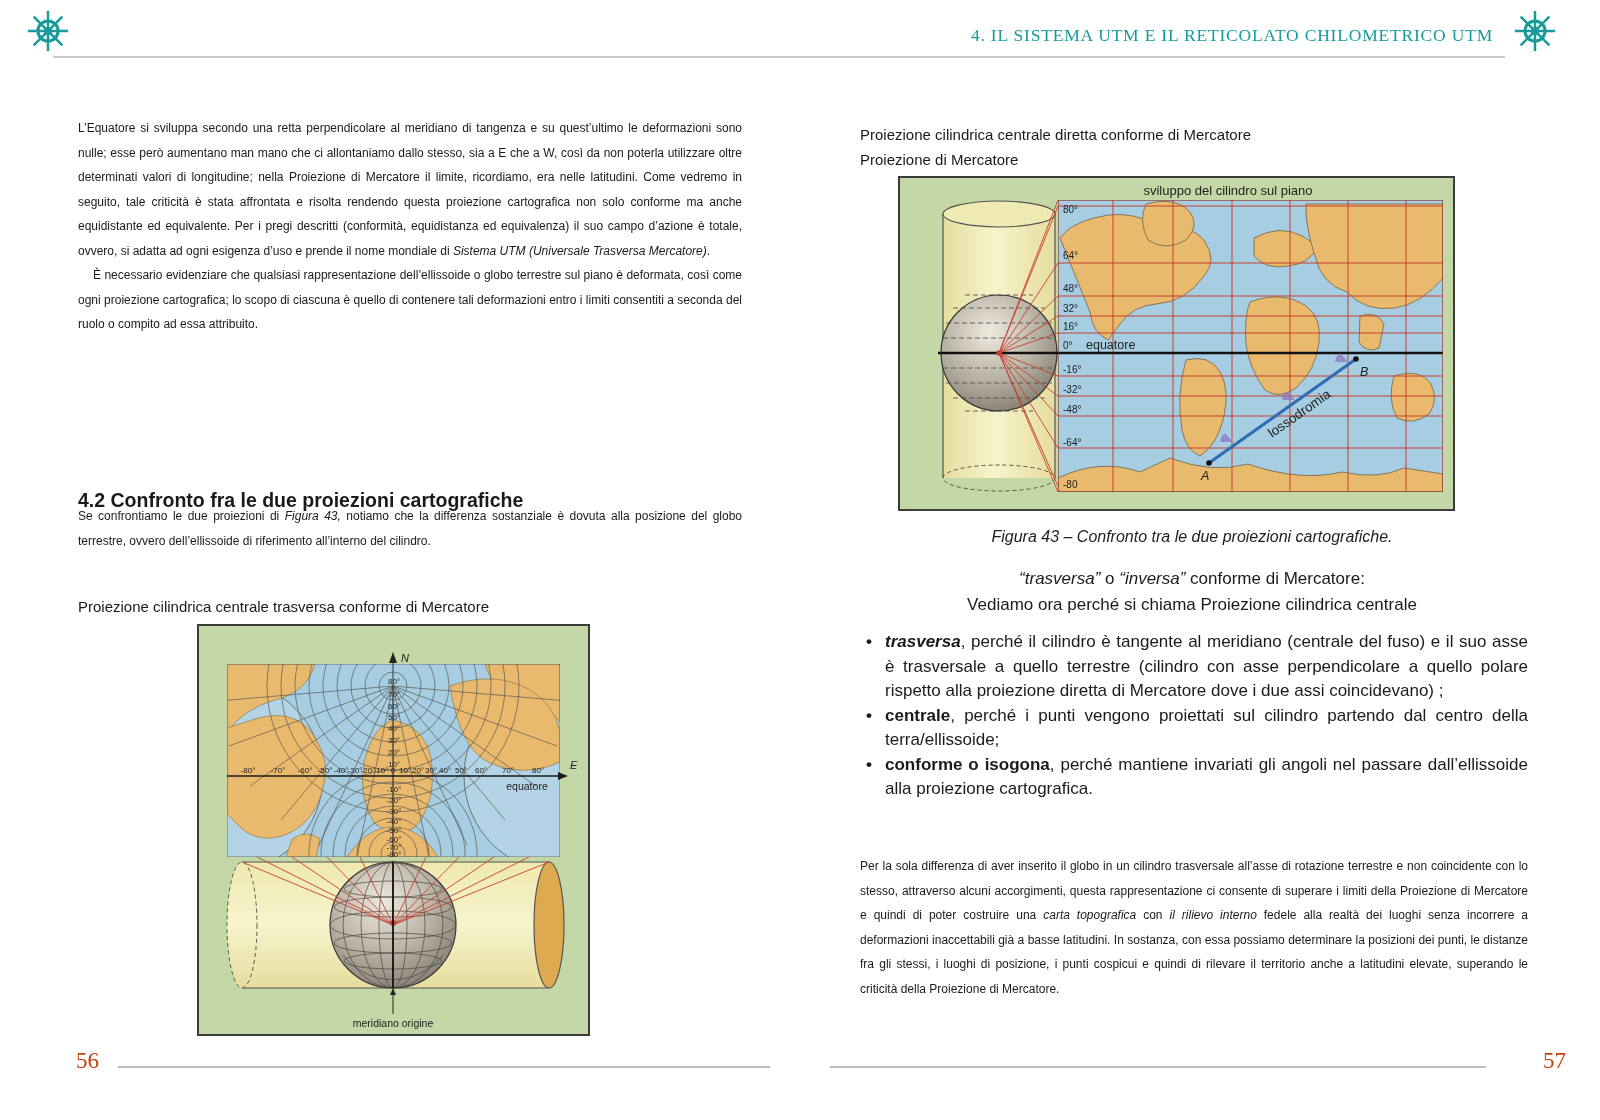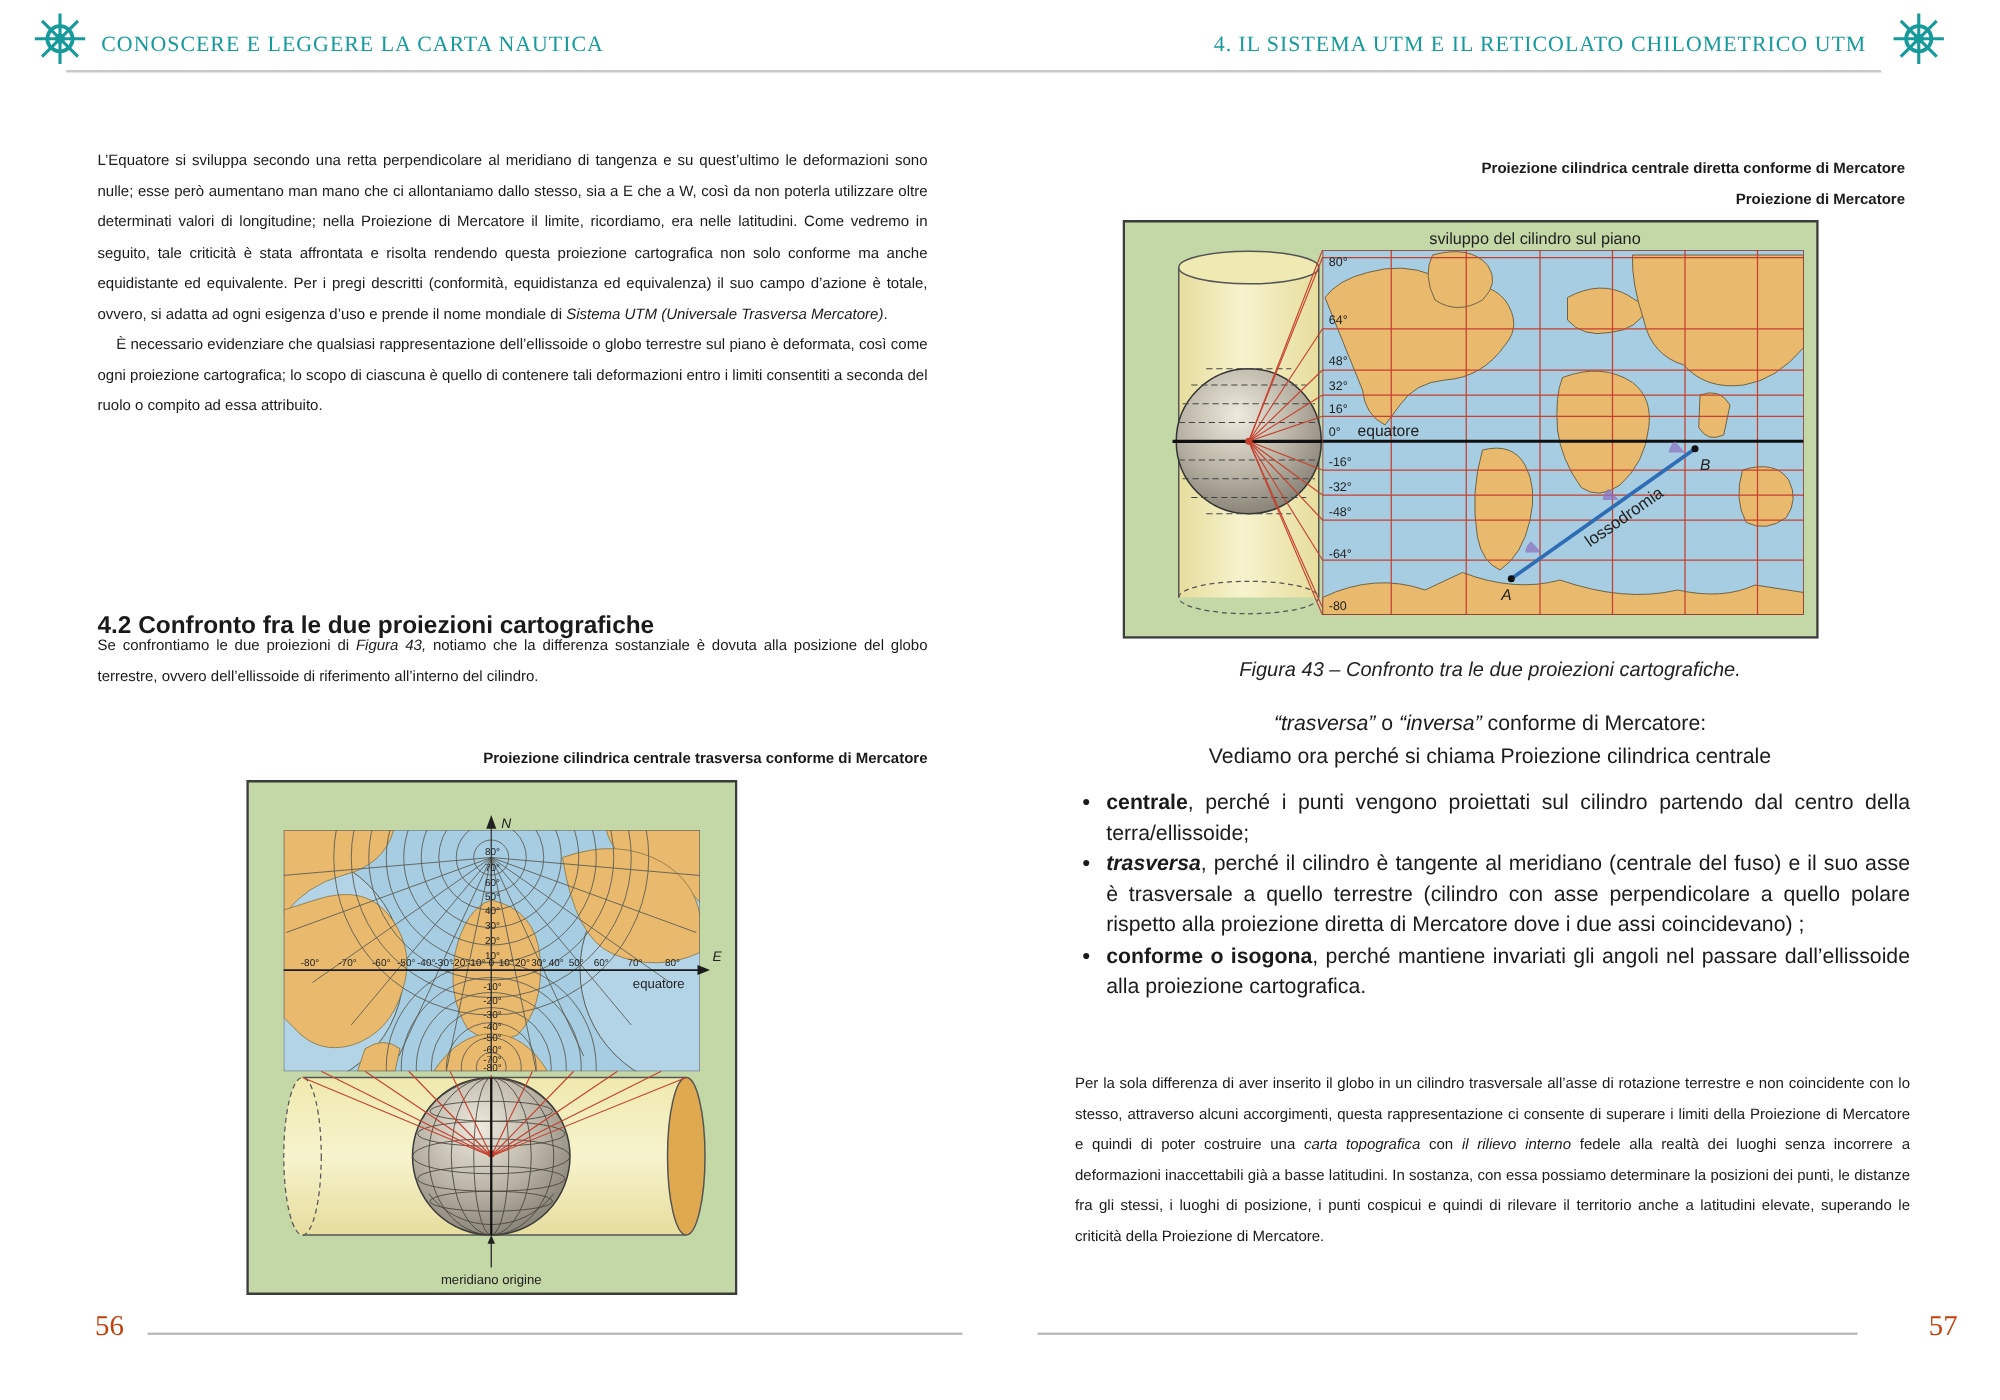--- a/index.html
+++ b/index.html
@@ -12,21 +12,21 @@
   .hdr-right{left:760px;width:733px;text-align:right;}
   .hdr-rule{position:absolute;top:56px;left:53px;width:1452px;height:2px;background:#c9c9c9;}
   .wheel{position:absolute;top:8px;width:46px;height:46px;}
   .wheel-l{left:25px;} .wheel-r{left:1512px;}
 
   
   .body-block{position:absolute;width:664px;font-size:12px;line-height:24.5px;text-align:justify;}
   .body-block p{margin:0;}
   .indent{text-indent:15px;}
   .sec-head{position:absolute;left:78px;top:462px;font-size:19.5px;font-weight:bold;margin-top:27px;}
-  .fig-title{position:absolute;width:664px;text-align:right;font-weight:bold;font-size:12px;line-height:25px;}
+  .fig-title{position:absolute;width:664px;text-align:left;font-weight:normal;font-size:15px;line-height:25px;}
   .caption{position:absolute;width:664px;text-align:center;font-style:italic;font-size:16px;color:#222;}
   .center-block{position:absolute;width:664px;text-align:center;font-size:17px;line-height:26px;}
   ul.bullets{position:absolute;width:668px;margin:0;padding:0;list-style:none;font-size:17px;line-height:24.5px;text-align:justify;}
   .bullets li{padding-left:25px;position:relative;margin:0;}
   .bullets li::before{content:"\2022";position:absolute;left:6px;font-weight:bold;}
   .bl{font-weight:bold;}
   .bi{font-weight:bold;font-style:italic;}
 
   
   .pagenum{position:absolute;top:1048px;font-family:"Liberation Serif",serif;color:#c2410c;font-size:23px;}
@@ -43,21 +43,20 @@
   <svg class="wheel wheel-l" viewBox="0 0 48 48">
     <g stroke="#169a9c" stroke-width="2.6" fill="none">
       <line x1="24" y1="3" x2="24" y2="45"></line>
         <line x1="3" y1="24" x2="45" y2="24"></line>
       <line x1="9" y1="9" x2="39" y2="39"></line>
         <line x1="9" y1="39" x2="39" y2="9"></line>
       <circle cx="24" cy="24" r="10.5" stroke-width="3.2"></circle>
     </g>
     <circle cx="24" cy="24" r="4.2" fill="#169a9c"></circle>
   </svg>
-  <div class="hdr-title hdr-left">CONOSCERE E LEGGERE LA CARTA NAUTICA</div>
   <div class="hdr-title hdr-right">4. IL SISTEMA UTM E IL RETICOLATO CHILOMETRICO UTM</div>
   <svg class="wheel wheel-r" viewBox="0 0 48 48">
     <g stroke="#169a9c" stroke-width="2.6" fill="none">
       <line x1="24" y1="3" x2="24" y2="45"></line>
         <line x1="3" y1="24" x2="45" y2="24"></line>
       <line x1="9" y1="9" x2="39" y2="39"></line>
         <line x1="9" y1="39" x2="39" y2="9"></line>
       <circle cx="24" cy="24" r="10.5" stroke-width="3.2"></circle>
     </g>
     <circle cx="24" cy="24" r="4.2" fill="#169a9c"></circle>
@@ -340,22 +339,22 @@
   </svg>
 
   <div class="caption" style="left:860px;top:528px;">Figura 43 – Confronto tra le due proiezioni cartografiche.</div>
 
   <div class="center-block" style="left:860px;top:566px;">
     <div><i>“trasversa”</i><span> o </span><i>“inversa”</i><span> conforme di Mercatore:</span></div>
     <div><span>Vediamo ora perché si chiama Proiezione cilindrica centrale</span></div>
   </div>
 
   <ul class="bullets" style="left:860px;top:630px;">
+    <li><span class="bi">trasversa</span><span>, perché il cilindro è tangente al meridiano (centrale del fuso) e il suo asse è trasversale a quello terrestre (cilindro con asse perpendicolare a quello polare rispetto alla proiezione diretta di Mercatore dove i due assi coincidevano) ;</span></li>
     <li><span class="bl">centrale</span><span>, perché i punti vengono proiettati sul cilindro partendo dal centro della terra/ellissoide;</span></li>
-    <li><span class="bi">trasversa</span><span>, perché il cilindro è tangente al meridiano (centrale del fuso) e il suo asse è trasversale a quello terrestre (cilindro con asse perpendicolare a quello polare rispetto alla proiezione diretta di Mercatore dove i due assi coincidevano) ;</span></li>
     <li><span class="bl">conforme o isogona</span><span>, perché mantiene invariati gli angoli nel passare dall’ellissoide alla proiezione cartografica.</span></li>
   </ul>
 
   <div class="body-block" style="left:860px;top:854px;width:668px;">
     <p><span>Per la sola differenza di aver inserito il globo in un cilindro trasversale all’asse di rotazione terrestre e non coincidente con lo stesso, attraverso alcuni accorgimenti, questa rappresentazione ci consente di superare i limiti della Proiezione di Mercatore e quindi di poter costruire una </span><i>carta topografica</i><span> con </span><i>il rilievo interno</i><span> fedele alla realtà dei luoghi senza incorrere a deformazioni inaccettabili già a basse latitudini. In sostanza, con essa possiamo determinare la posizioni dei punti, le distanze fra gli stessi, i luoghi di posizione, i punti cospicui e quindi di rilevare il territorio anche a latitudini elevate, superando le criticità della Proiezione di Mercatore.</span></p>
   </div>
 
   <div class="pagenum" style="left:76px;">56</div>
   <div class="foot-rule" style="left:118px;width:652px;"></div>
   <div class="foot-rule" style="left:830px;width:656px;"></div>

